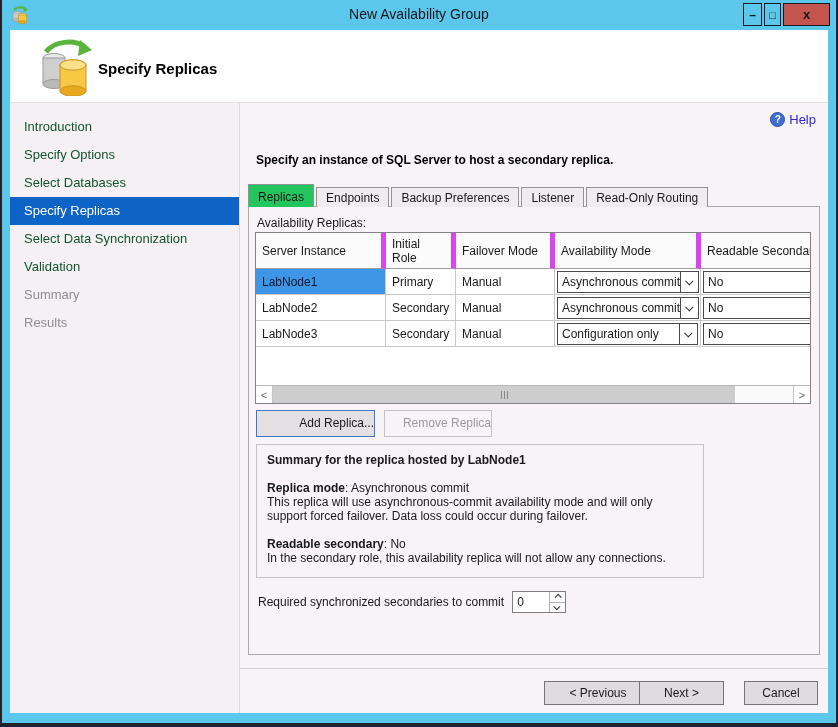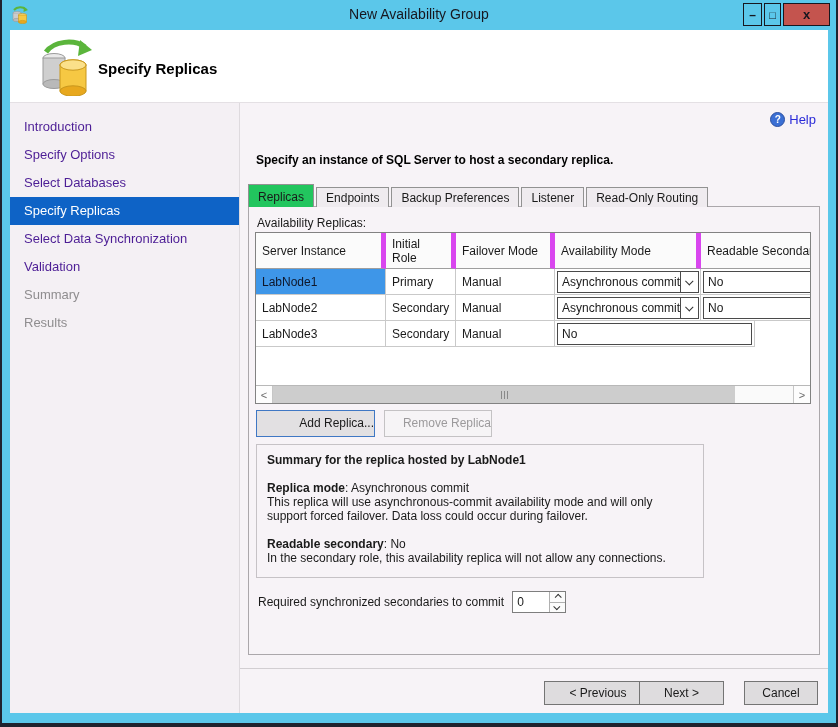--- a/index.html
+++ b/index.html
@@ -20,21 +20,21 @@
 
   
   .dialog { position:absolute; left:8px; right:8px; top:30px; bottom:10px; background:#F7F3F7; }
 
   .header { position:absolute; left:0; top:0; right:0; height:73px; background:#FFFFFF; border-bottom:1px solid #E4E0E4; }
   .header .big-icon { position:absolute; left:26px; top:8px; }
   .page-title { position:absolute; left:88px; top:30px; font-size:15px; font-weight:bold; color:#000; }
 
   .sidebar { position:absolute; left:0; top:73px; bottom:0; width:230px; background:#F4F0F4; border-right:1px solid #DEDADE; padding-top:10px; }
   .nav-item { height:28px; line-height:28px; padding-left:14px; font-size:13px; white-space:nowrap; cursor:default; }
-  .nav-item.link { color:#4c1d95; }
+  .nav-item.link { color:#14532d; }
   .nav-item.active { background:#0E63C6; color:#FFFFFF; }
   .nav-item.disabled { color:#8F8D8F; }
 
   .main { position:absolute; left:230px; top:73px; right:0; bottom:0; }
 
   .help { position:absolute; top:9px; right:12px; display:flex; align-items:center; font-size:13px; color:#2A2AD8; }
   .help-ico { width:15px; height:15px; border-radius:50%; background:#3B6FD4; border:1px solid #2B4FA0; color:#fff;
               font-size:10px; font-weight:bold; text-align:center; line-height:14px; margin-right:4px; }
 
   .instruction { position:absolute; left:16px; top:50px; font-size:12px; font-weight:bold; color:#000; }
@@ -222,20 +222,28 @@
                 <div class="combo">
                   <span class="combo-text">No</span>
                 </div>
               </div>
             </div>
 
             <div class="trow">
               <div class="cell c0">LabNode3</div>
               <div class="cell c1">Secondary</div>
               <div class="cell c2">Manual</div>
+              <div class="cell c3 combo-cell">
+                <div class="combo">
+                  <span class="combo-text">Configuration only</span>
+                  <span class="combo-arrow">
+                      <i class="chev"></i>
+                    </span>
+                </div>
+              </div>
               <div class="cell c4 combo-cell">
                 <div class="combo">
                   <span class="combo-text">No</span>
                 </div>
               </div>
             </div>
           </div>
 
           <div class="hscroll">
             <div class="sarrow left">&lt;</div>

